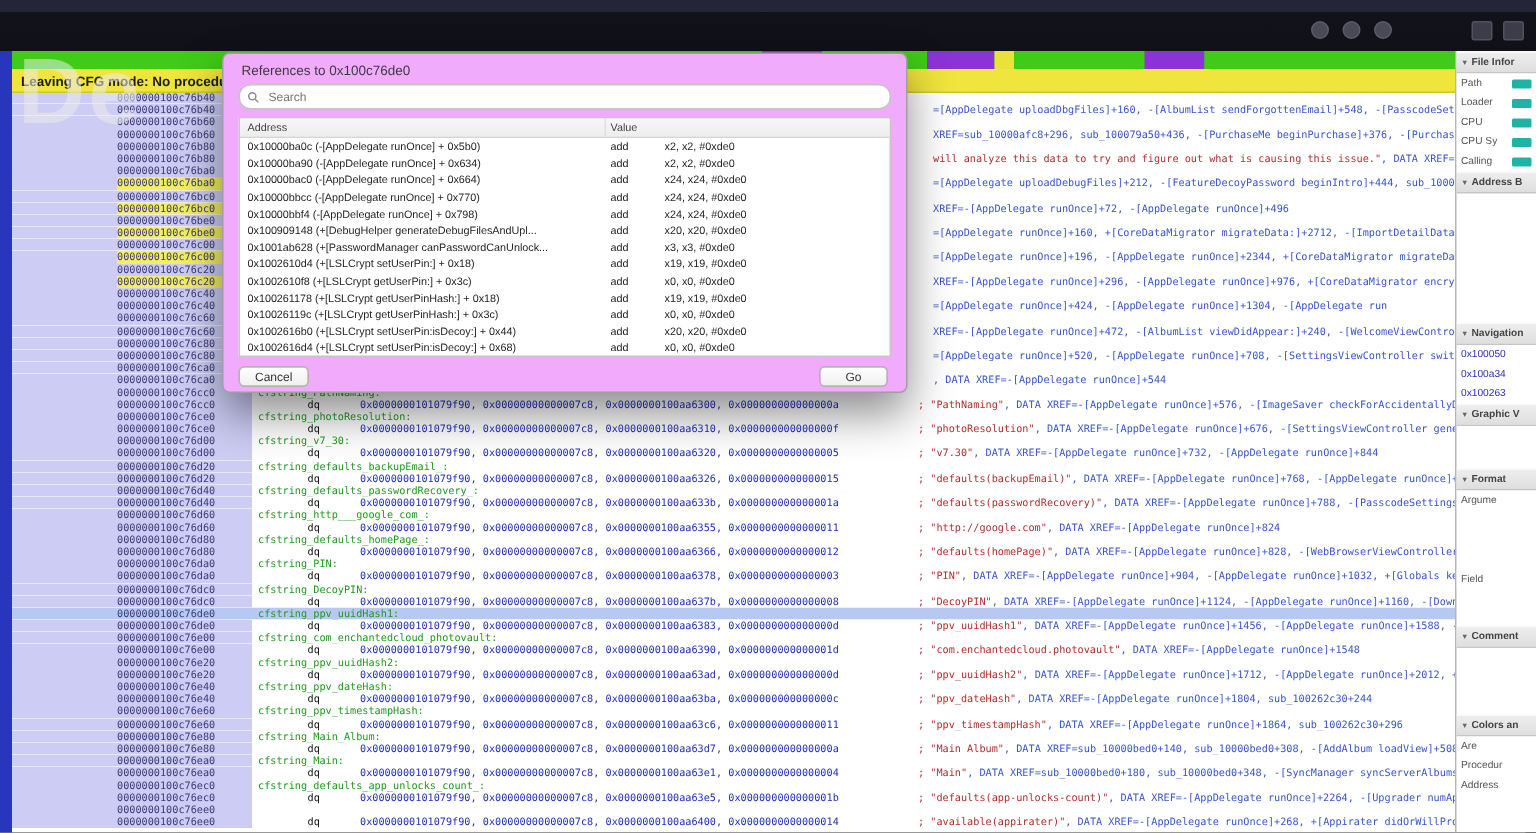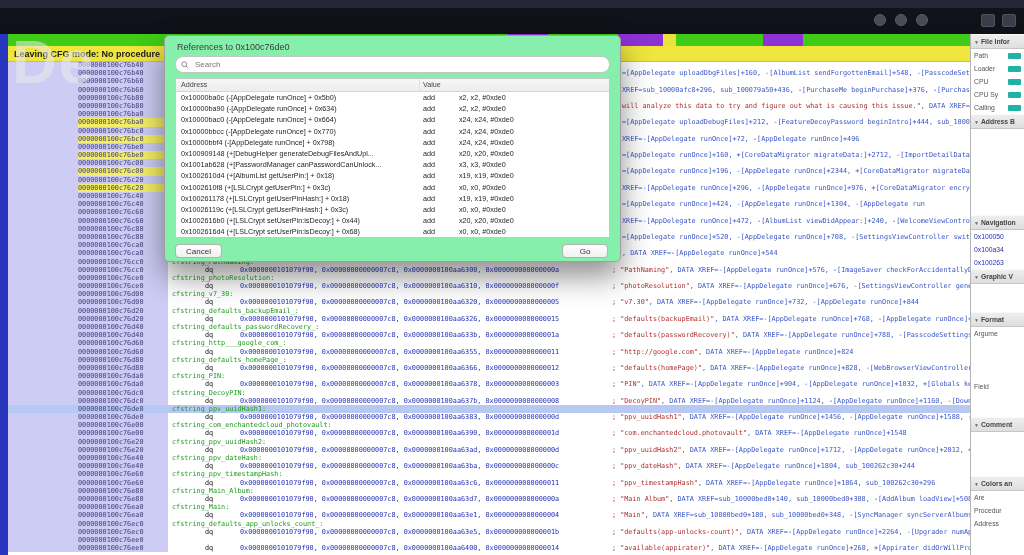--- a/index.html
+++ b/index.html
@@ -36,22 +36,22 @@
   .lbl{color:var(--label_green);padding-left:4px}
   .kw{position:absolute;left:37px;color:#101010}
   .vals{position:absolute;left:72px;color:var(--value_blue)}
   .cmt{position:absolute;left:444px;white-space:pre}
   .tail{position:absolute;left:454px;white-space:pre}
   .cstr{color:var(--string_red)}
   .cxref{color:var(--xref_blue)}
   .line.sel .gpad,.line.sel .gaddr,.line.sel .lc{background:var(--selection)}
 
   
-  #dlg{position:absolute;left:164px;top:35px;width:457px;height:227px;z-index:20;
-       background:#86efac;border:1px solid #9f9f9f;border-radius:5px;
+  #dlg{position:absolute;left:148px;top:35px;width:457px;height:227px;z-index:20;
+       background:#f0abfc;border:1px solid #9f9f9f;border-radius:5px;
        box-shadow:0 14px 30px rgba(0,0,0,.45);box-sizing:border-box}
   #dlg-title{font-size:9px;color:#3c3c3c;padding:6px 12px 3px}
   #dlg-search{margin:1px 10px 0;height:15px;background:#fff;border:1px solid #c4c4c4;border-radius:8px;
               display:flex;align-items:center;padding:0 5px;gap:4px}
   #dlg-search input{border:0;outline:0;flex:1;font-size:8px;background:transparent;color:#333;
                     font-family:"Liberation Sans",sans-serif}
   #dlg-table{margin:5px 10px 0;background:#fff;border:1px solid #c6c6c6;height:158px;overflow:hidden}
   .thead{display:flex;height:12px;line-height:12px;background:linear-gradient(#f7f7f7,#ededed);
          border-bottom:1px solid #d6d6d6;font-size:7.2px;color:#454545}
   .th-addr{width:244px;padding-left:5px;border-right:1px solid #e0e0e0;box-sizing:border-box}
@@ -224,21 +224,21 @@
             <div class="td-addr">0x100909148 (+[DebugHelper generateDebugFilesAndUpl...</div>
             <div class="td-op">add</div>
             <div class="td-opr">x20, x20, #0xde0</div>
           </div>
           <div class="trow">
             <div class="td-addr">0x1001ab628 (+[PasswordManager canPasswordCanUnlock...</div>
             <div class="td-op">add</div>
             <div class="td-opr">x3, x3, #0xde0</div>
           </div>
           <div class="trow">
-            <div class="td-addr">0x1002610d4 (+[AlbumList getUserPin:] + 0x18)</div>
+            <div class="td-addr">0x1002610d4 (+[LSLCrypt setUserPin:] + 0x18)</div>
             <div class="td-op">add</div>
             <div class="td-opr">x19, x19, #0xde0</div>
           </div>
           <div class="trow">
             <div class="td-addr">0x1002610f8 (+[LSLCrypt getUserPin:] + 0x3c)</div>
             <div class="td-op">add</div>
             <div class="td-opr">x0, x0, #0xde0</div>
           </div>
           <div class="trow">
             <div class="td-addr">0x100261178 (+[LSLCrypt getUserPinHash:] + 0x18)</div>

